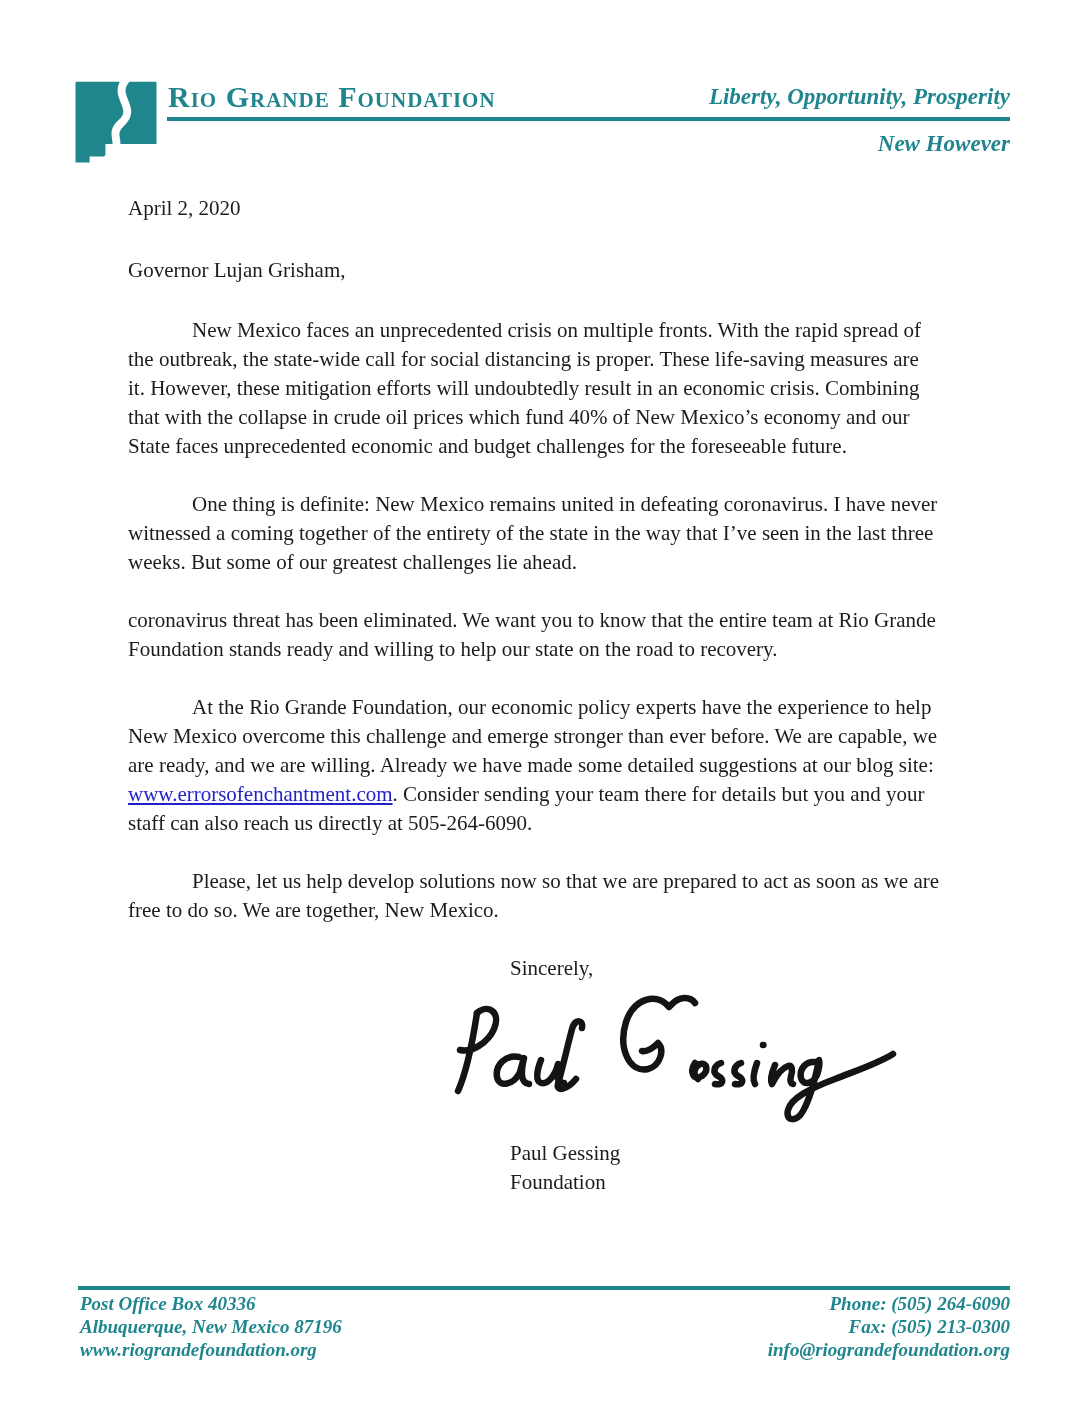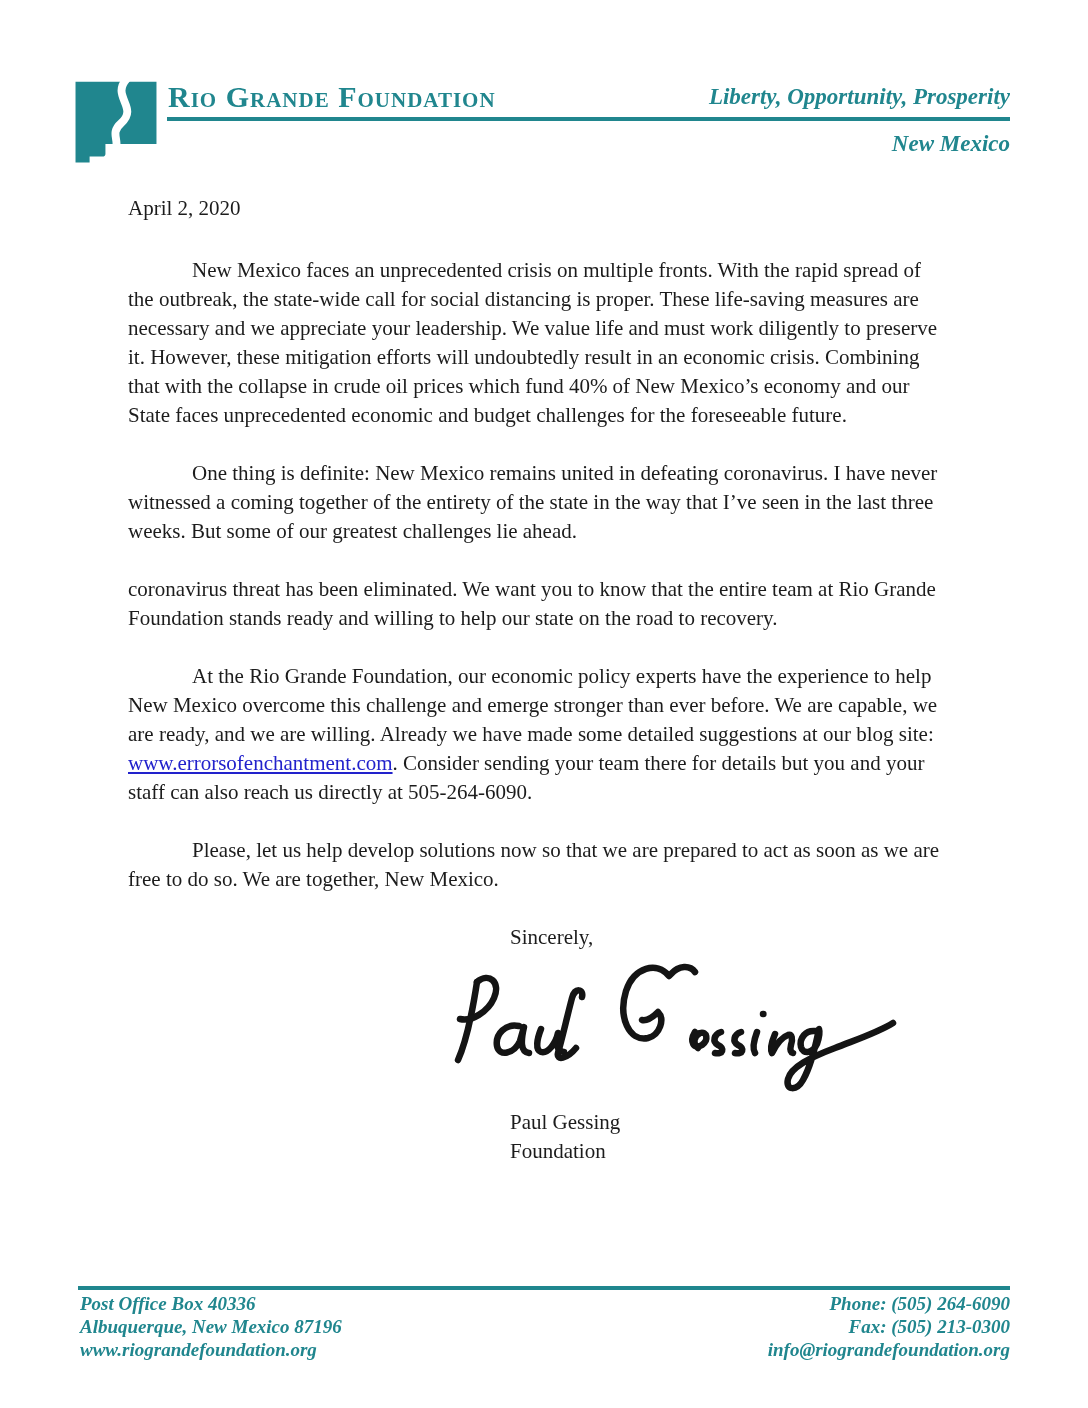--- a/index.html
+++ b/index.html
@@ -64,30 +64,30 @@
 
 <div class="page">
 
   <svg class="logo" viewBox="0 0 100 100" aria-hidden="true">
     <path d="M4,3 L96,3 L96,74 L38,74 L38,88 L20,88 L20,95 L4,95 Z" fill="var(--teal)"></path>
     <path d="M62,0 C44,20 76,32 56,50 C40,64 60,72 44,86 C38,92 34,98 31,104" fill="none" stroke="#ffffff" stroke-width="9" stroke-linecap="round"></path>
   </svg>
   <div class="org-name">Rio Grande Foundation</div>
   <div class="header-rule"></div>
   <div class="tagline">Liberty, Opportunity, Prosperity</div>
-  <div class="region">New Mexico</div>
+  <div class="region">New However</div>
 
   <div class="letter">
     <div class="date">April 2, 2020</div>
+    <div class="salutation">Governor Lujan Grisham,</div>
 
     <div id="paragraphs">
         <div class="paragraph">
           <div class="line indent">New Mexico faces an unprecedented crisis on multiple fronts. With the rapid spread of</div>
           <div class="line">the outbreak, the state-wide call for social distancing is proper. These life-saving measures are</div>
-          <div class="line">necessary and we appreciate your leadership. We value life and must work diligently to preserve</div>
           <div class="line">it. However, these mitigation efforts will undoubtedly result in an economic crisis. Combining</div>
           <div class="line">that with the collapse in crude oil prices which fund 40% of New Mexico’s economy and our</div>
           <div class="line">State faces unprecedented economic and budget challenges for the foreseeable future.</div>
         </div>
         <div class="paragraph">
           <div class="line indent">One thing is definite: New Mexico remains united in defeating coronavirus. I have never</div>
           <div class="line">witnessed a coming together of the entirety of the state in the way that I’ve seen in the last three</div>
           <div class="line">weeks. But some of our greatest challenges lie ahead.</div>
         </div>
         <div class="paragraph">

